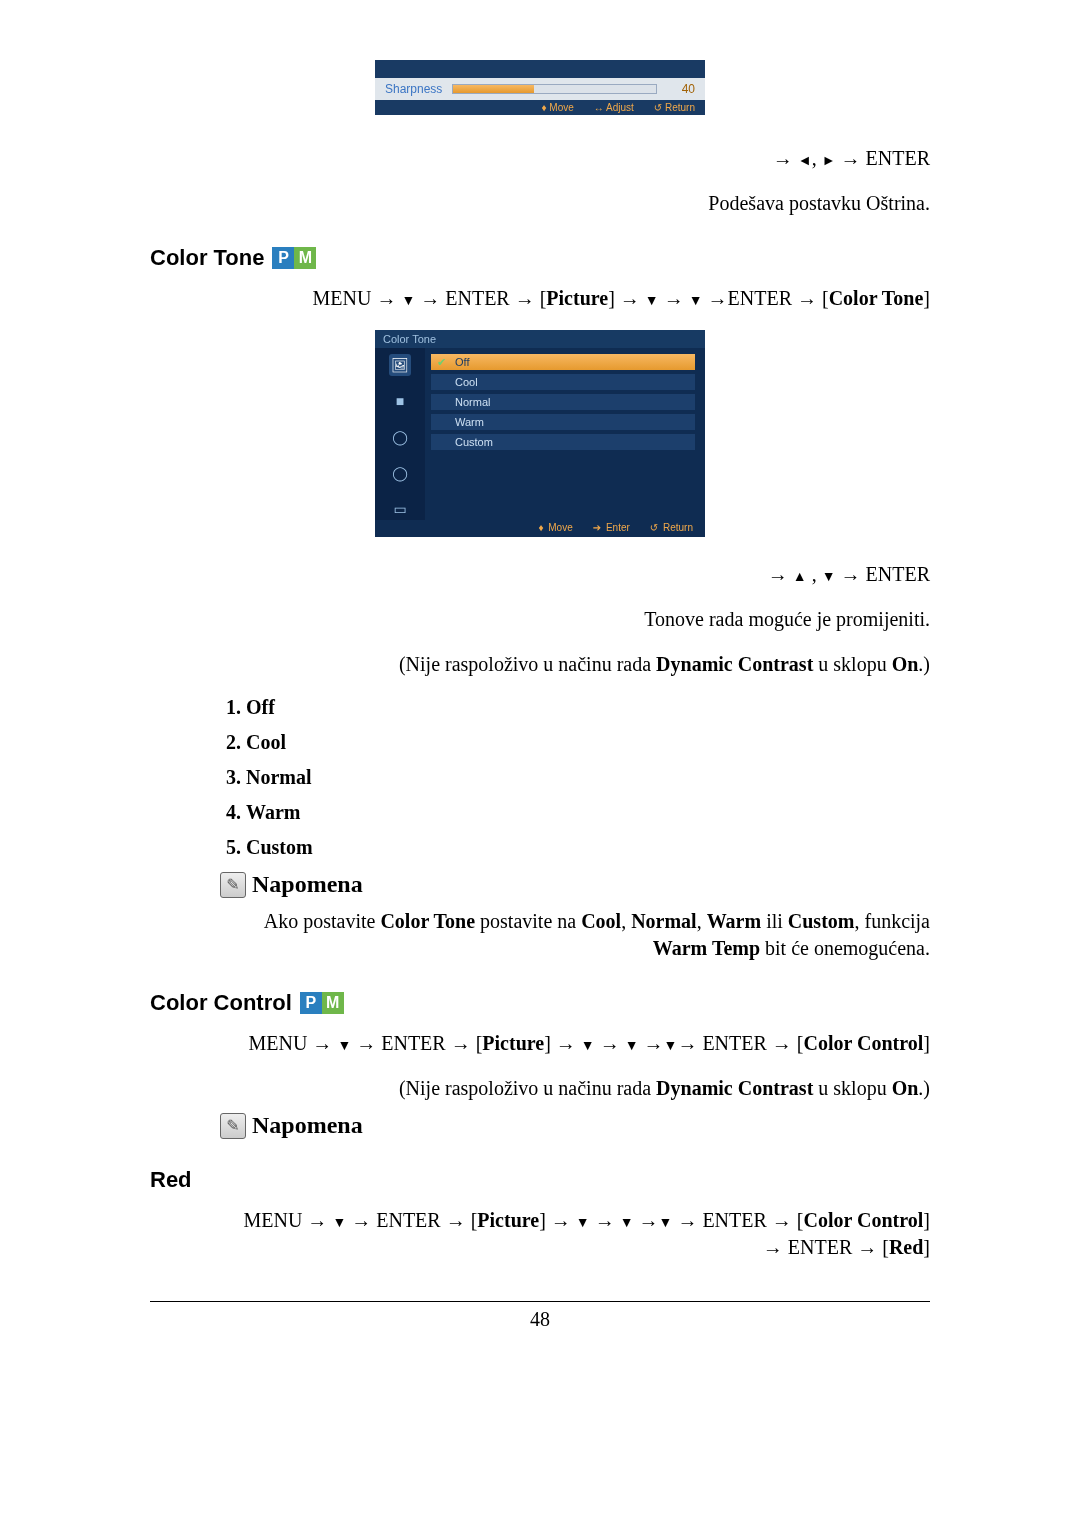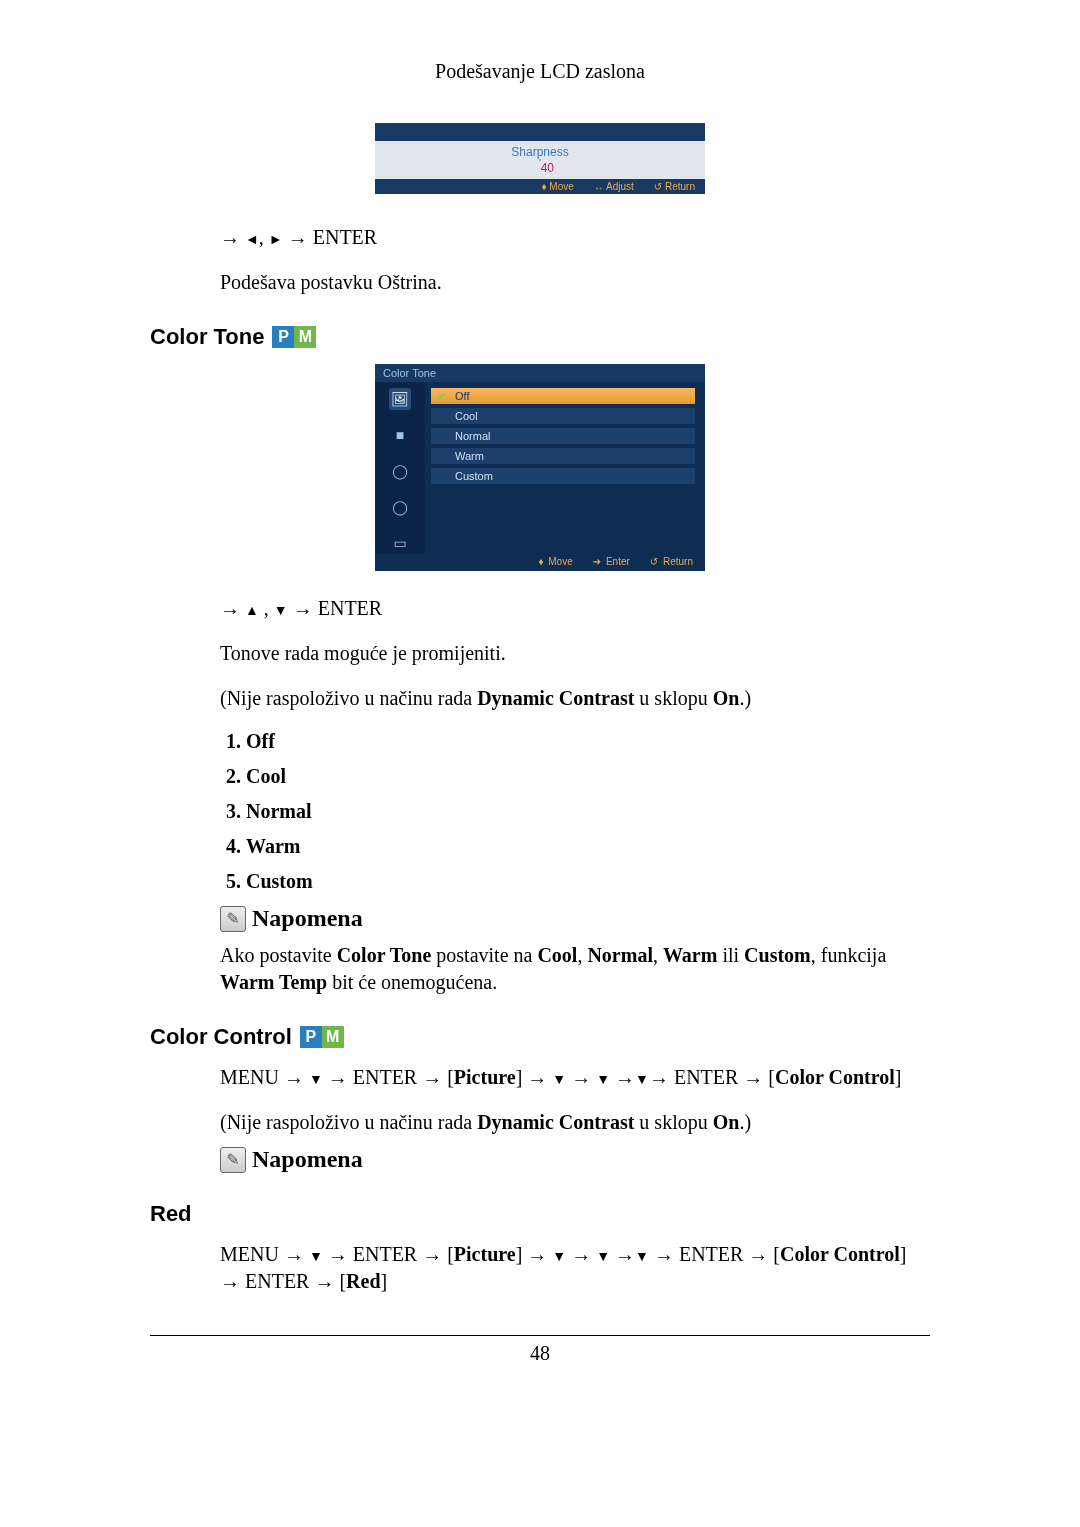--- a/index.html
+++ b/index.html
@@ -31,51 +31,50 @@
   .osd-sharpness-top {
     background: #193a63;
     color: #fff;
     height: 18px;
   }
   .osd-sharpness-row {
     display: flex;
     align-items: center;
     padding: 4px 10px;
     color: #245a9e;
-    flex-direction: column;
   }
   .sharp-label { color: #3b75c4; font-size: 12px; }
   .sharp-bar {
     flex: 1;
     height: 8px;
     background: #dce2e9;
     margin: 0 10px;
     border: 1px solid #9aaac1;
     position: relative;
   }
   .sharp-bar-fill {
     position: absolute; left:0; top:0; bottom:0;
     width: 40%;
     background: linear-gradient(#f7b862,#e69a2f);
   }
-  .sharp-val { color:#be185d; width:20px; text-align:right;margin-left:8px; }
+  .sharp-val { color:#a16207; width:20px; text-align:right;margin-left:8px; }
   .osd-sharpness-footer {
     background: #193a63;
     color: #d6e0ec;
     font-size: 10px;
     display:flex;
     justify-content: flex-end;
     gap: 20px;
     padding: 2px 10px;
   }
   .osd-sharpness-footer span { color:#f0a84a; }
   .body-indent {
     margin-left: 70px;
   }
-  p { font-size: 20px; margin: 10px 0 18px 0; line-height: 1.35; }
+  p { font-size: 20px; margin: 10px 0 18px 0; line-height: 1.35; text-align: right; }
   .h2 {
     font-family: Arial, Helvetica, sans-serif;
     font-weight: bold;
     font-size: 22px;
     margin: 28px 0 14px 0;
     display:flex;
     align-items:center;
     gap:8px;
   }
   .badge-pm {
@@ -178,21 +177,20 @@
     margin: 40px auto 6px auto;
     width: 100%;
   }
   .page-num { text-align:center; font-size:20px; }
 </style>
 </head>
 <body>
 
 <div class="page">
 
-  <div class="header-title">Podešavanje LCD zaslona</div>
 
   <div class="osd-sharpness">
     <div class="osd-sharpness-top"></div>
     <div class="osd-sharpness-row">
       <span class="sharp-label">Sharpness</span>
       <div class="sharp-bar">
         <div class="sharp-bar-fill"></div>
       </div>
       <span class="sharp-val">40</span>
     </div>
@@ -211,20 +209,25 @@
   </div>
 
   <div class="h2">
     <span>Color Tone</span>
     <span class="badge-pm">
       <span class="badge-p">P</span>
       <span class="badge-m">M</span>
     </span>
   </div>
 
+  <div class="body-indent">
+    <p class="menu-path">
+      <span>MENU → </span><span class="tri-d"></span><span> → ENTER → [</span><b>Picture</b><span>] → </span><span class="tri-d"></span><span> → </span><span class="tri-d"></span><span> →ENTER → [</span><b>Color Tone</b><span>]</span>
+    </p>
+  </div>
 
   <div class="osd-colortone">
     <div class="osd-ct-header">Color Tone</div>
     <div class="osd-ct-body">
       <div class="osd-ct-side">
         <div class="osd-ct-icon sel">🖼</div>
         <div class="osd-ct-icon">■</div>
         <div class="osd-ct-icon">◯</div>
         <div class="osd-ct-icon">◯</div>
         <div class="osd-ct-icon">▭</div>

